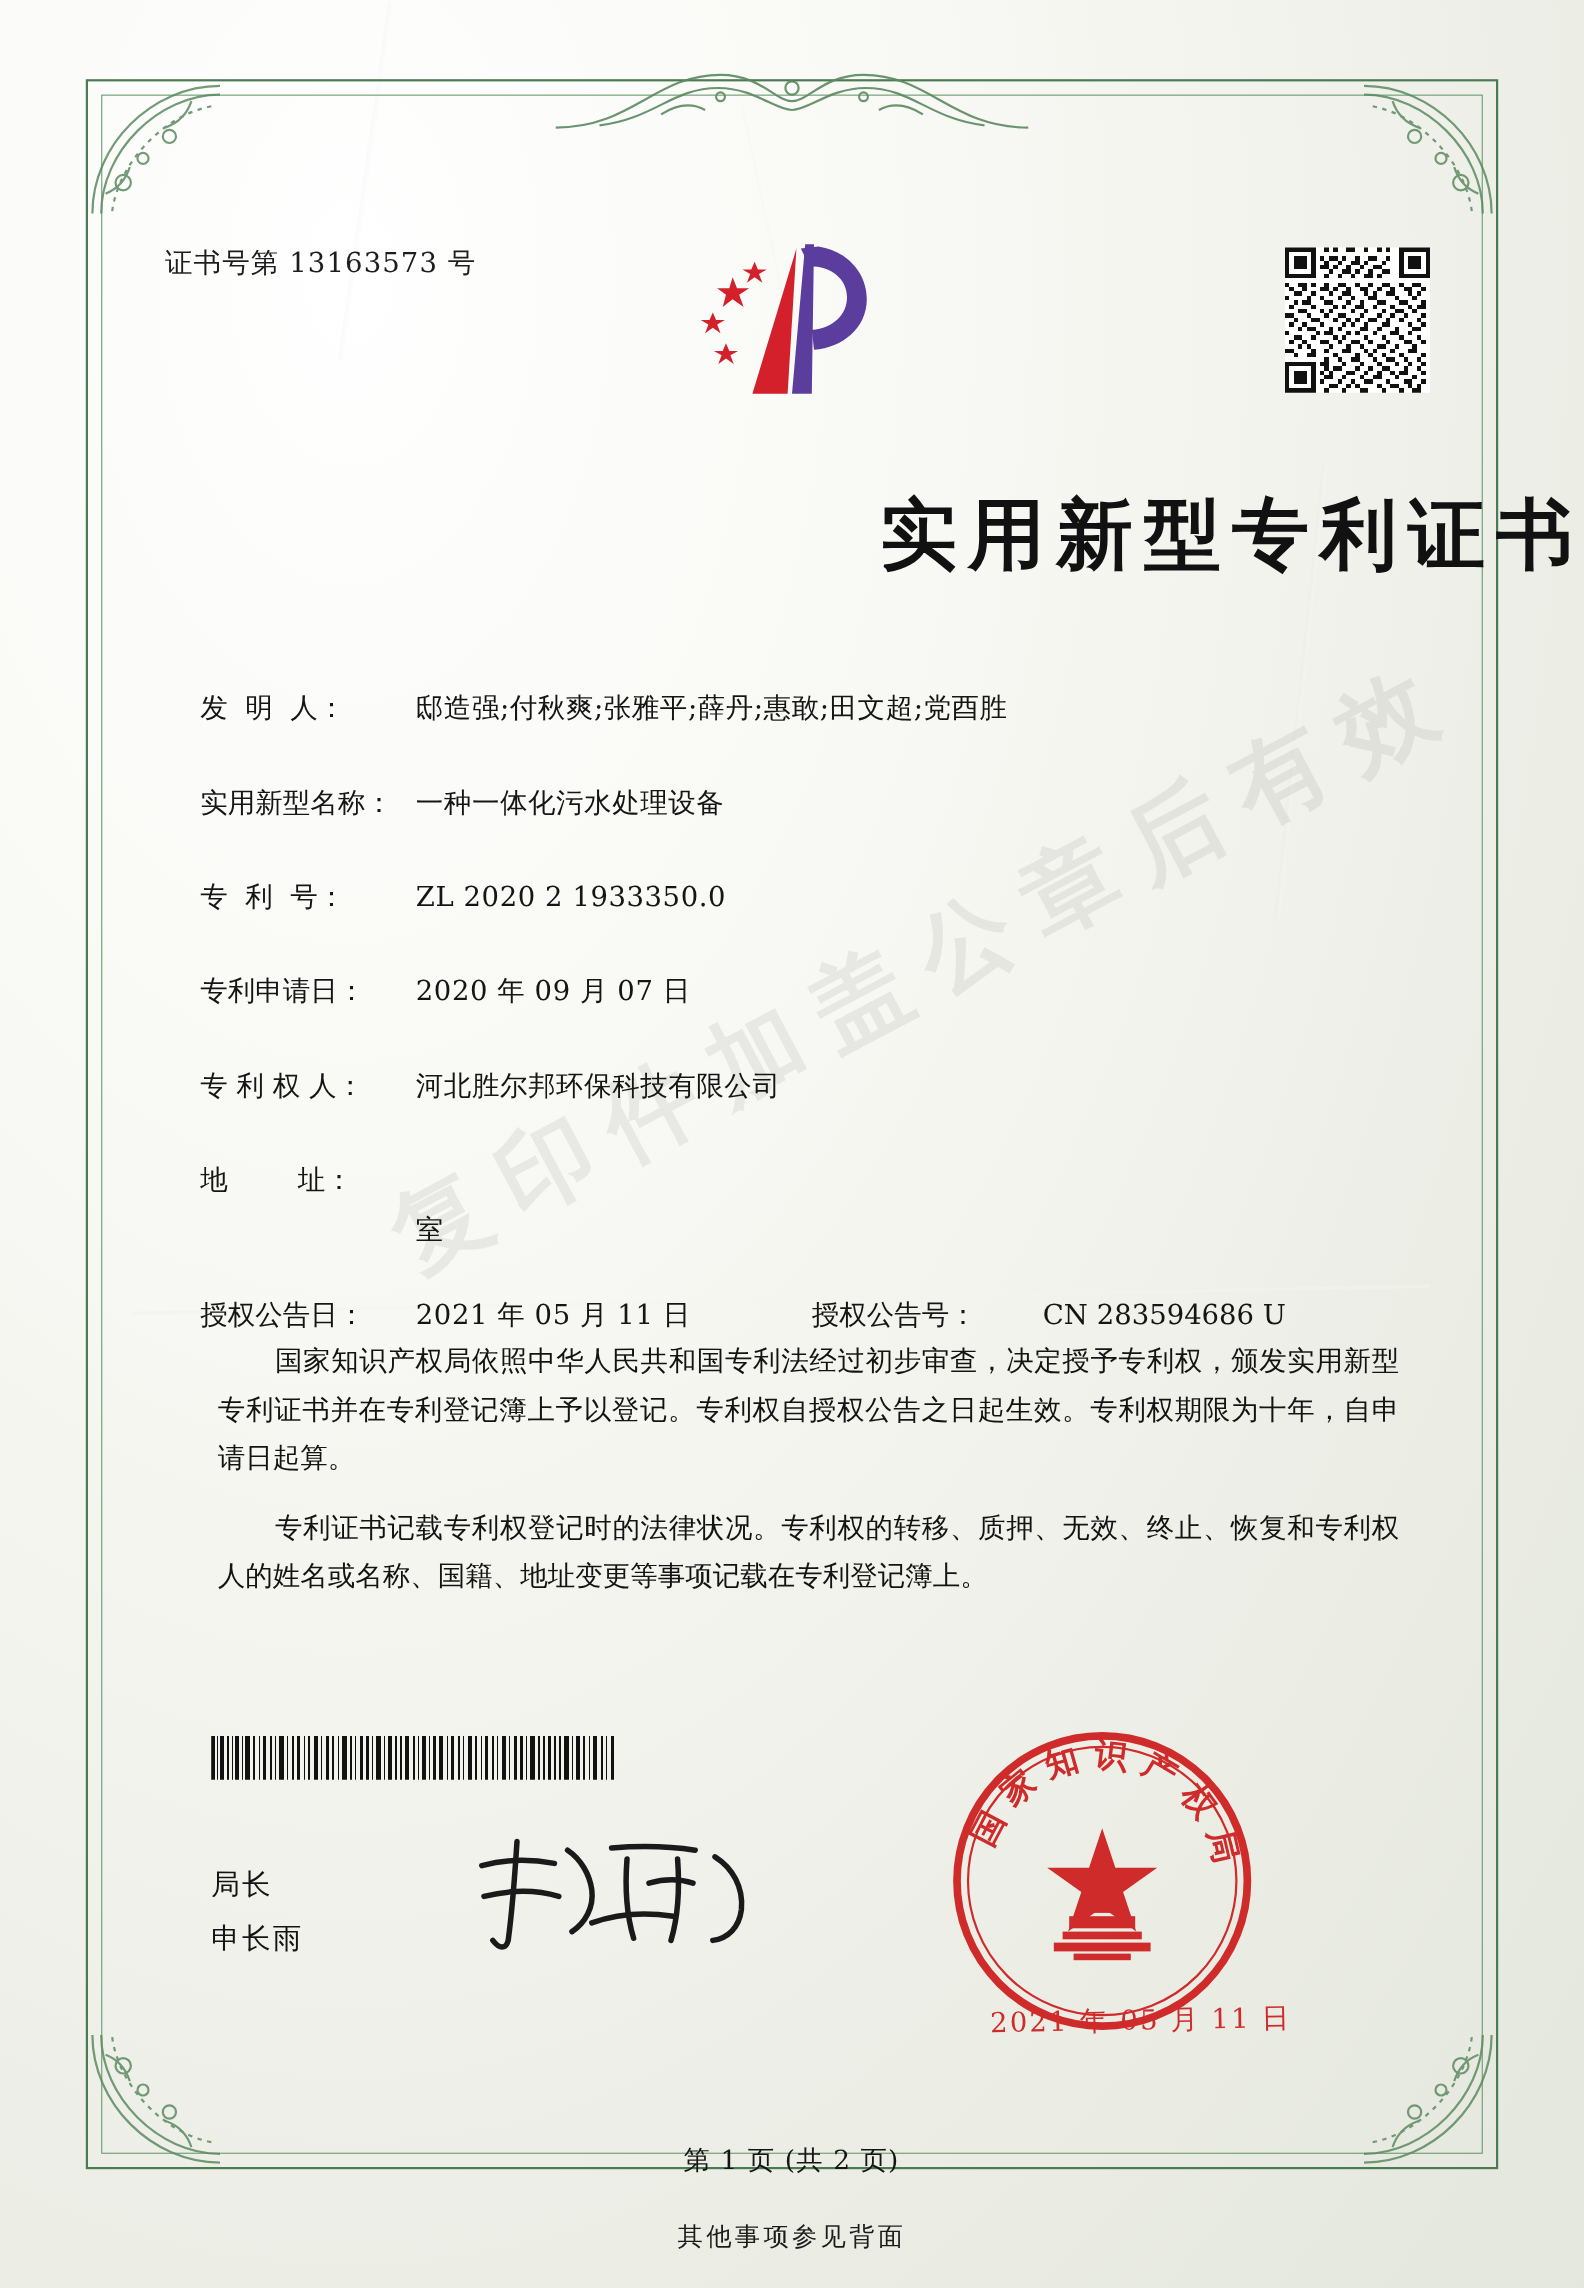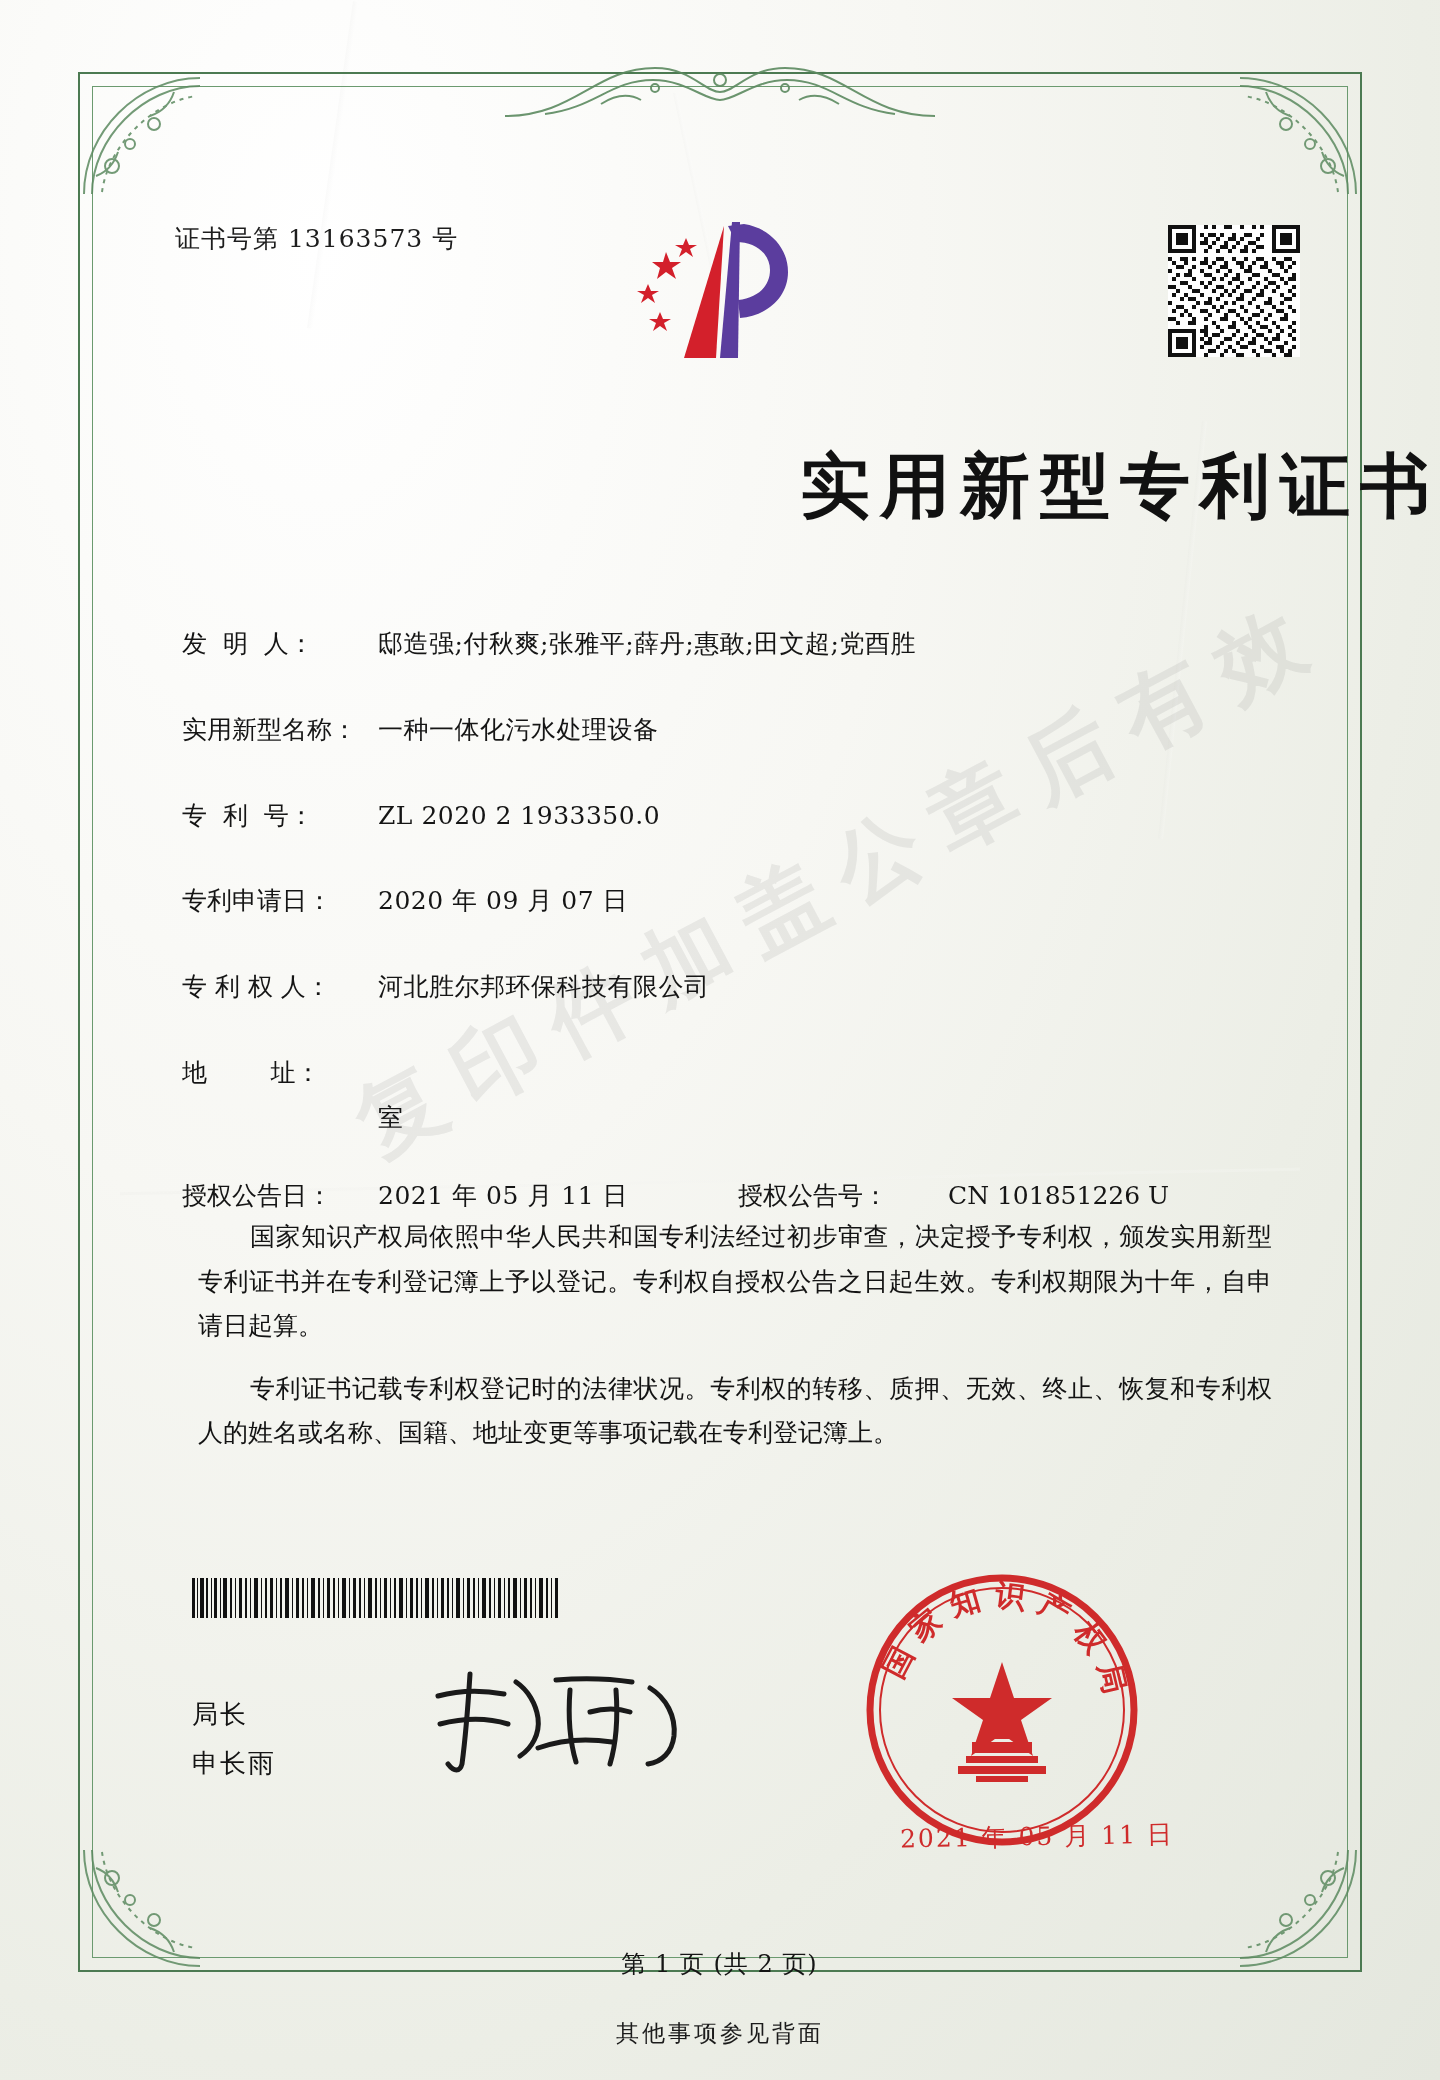--- a/index.html
+++ b/index.html
@@ -59,21 +59,20 @@
 
   
   .cert-no {
     position: absolute;
     left: 150px;
     top: 222px;
     font-size: 25px;
     letter-spacing: 1px;
     color: #1d1d1d;
     white-space: nowrap;
-    margin-left: 25px;
   }
   .logo {
     position: absolute;
     left: 620px;
     top: 220px;
     width: 190px;
     height: 140px;
   }
   .qr {
     position: absolute;
@@ -609,21 +608,21 @@
 
     <div class="field-row" style="margin-bottom:6px;">
       <div class="field-label">地        址：</div>
     </div>
     <div class="addr-second" style="margin-bottom:40px;">室</div>
 
     <div class="field-row two-col">
       <div class="field-label">授权公告日：</div>
       <div class="field-value">2021 年 05 月 11 日</div>
       <div class="sub-label">授权公告号：</div>
-      <div class="sub-value">CN 101851226 U</div>
+      <div class="sub-value">CN 283594686 U</div>
     </div>
 
   </div>
 
   <div class="paragraphs">
     <p>国家知识产权局依照中华人民共和国专利法经过初步审查，决定授予专利权，颁发实用新型专利证书并在专利登记簿上予以登记。专利权自授权公告之日起生效。专利权期限为十年，自申请日起算。</p>
     <p>专利证书记载专利权登记时的法律状况。专利权的转移、质押、无效、终止、恢复和专利权人的姓名或名称、国籍、地址变更等事项记载在专利登记簿上。</p>
   </div>
 
   <svg class="barcode" viewBox="0 0 368 40" shape-rendering="crispEdges">

